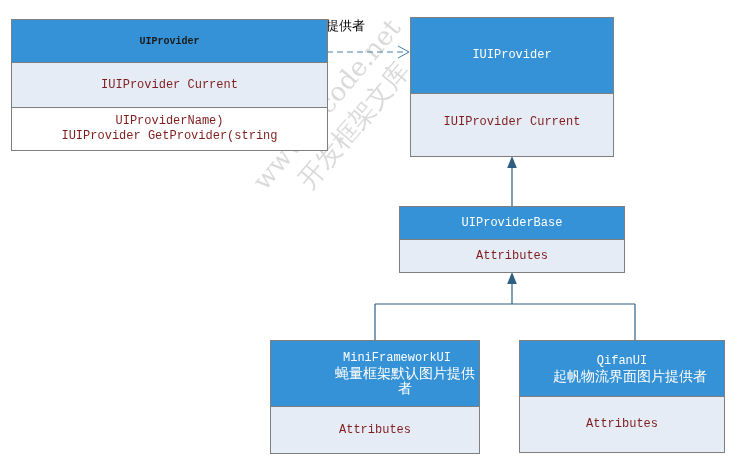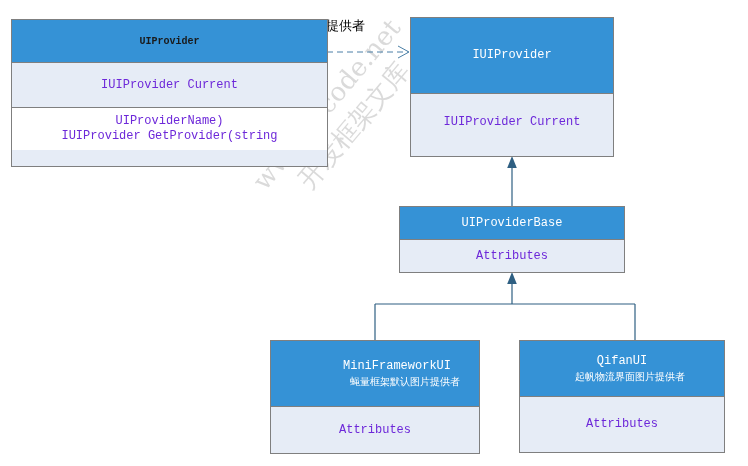--- a/index.html
+++ b/index.html
@@ -14,25 +14,25 @@
     background: #e6ecf6;
   }
   .cls .hdr {
     background: #3592d6; color: #ffffff;
     display: flex; flex-direction: column; align-items: center; justify-content: center;
     text-align: center; font-size: 12px; line-height: 15px;
     border-bottom: 1px solid #7f7f7f; box-sizing: border-box;
   }
   .cls .sec {
     display: flex; align-items: center; justify-content: center;
-    text-align: center; color: #6d28d9; font-size: 12px; line-height: 15px;
+    text-align: center; color: #7f1d1d; font-size: 12px; line-height: 15px;
     box-sizing: border-box;
   }
   .cls .sec.white { background: #ffffff; border-top: 1px solid #7f7f7f; }
-  .cjk { font-family: Liberation Sans, sans-serif; font-size: 10px; margin-left: 16px; }
+  .cjk { font-family: Liberation Sans, sans-serif; font-size: 14px; margin-left: 16px; }
   .bold-small { font-size: 10px; font-weight: bold; color: #1a1a1a; }
   svg.wires { position: absolute; left: 0; top: 0; }
   .label-dep {
     position: absolute; left: 300px; top: 17px;
     font-family: "DejaVu Sans", sans-serif; font-size: 13px; color: #000;
   }
   .watermark {
     position: absolute; left: 245px; top: 175px;
     transform: rotate(-50deg); transform-origin: left top;
     color: rgba(150,150,150,0.35); font-family: "DejaVu Serif", serif;
@@ -64,21 +64,21 @@
   <g>
     <line x1="375" y1="340" x2="375" y2="304" stroke="#2e5f82" stroke-width="1.2"></line>
     <line x1="635" y1="340" x2="635" y2="304" stroke="#2e5f82" stroke-width="1.2"></line>
     <line x1="375" y1="304" x2="635" y2="304" stroke="#2e5f82" stroke-width="1.2"></line>
     <line x1="512" y1="304" x2="512" y2="278" stroke="#2e5f82" stroke-width="1.2" marker-end="url(#tri)"></line>
   </g>
 </svg>
 
 <div class="label-dep">图片提供者</div>
 
-<div class="cls" style="left:11px;top:19px;width:317px;height:148px;">
+<div class="cls" style="left:11px;top:19px;width:317px;height:132px;">
   <div class="hdr" style="height:43px;">
     <span class="bold-small" style="color:#1a1a1a;">UIProvider</span>
   </div>
   <div class="sec" style="height:44px;">
     <span>IUIProvider Current</span>
   </div>
   <div class="sec white" style="height:43px;flex-direction:column;">
     <span>UIProviderName)</span>
     <span>IUIProvider GetProvider(string</span>
   </div>

